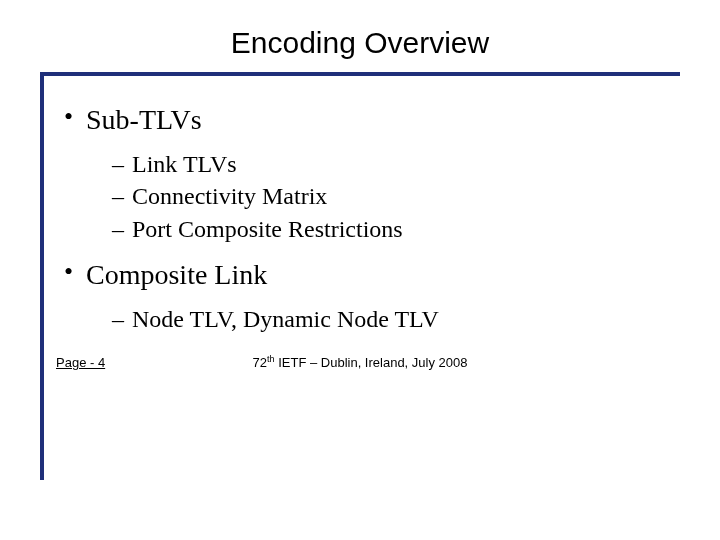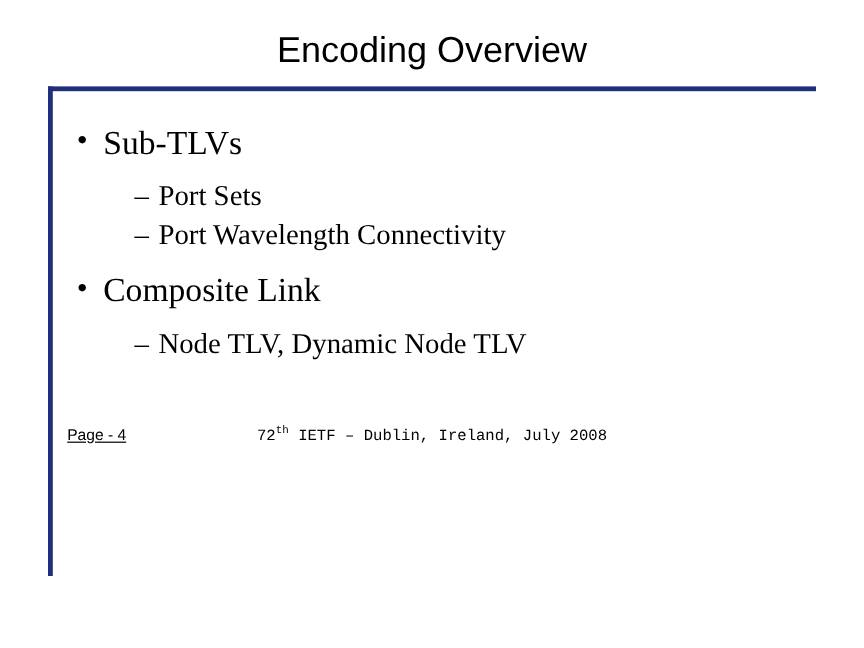--- a/index.html
+++ b/index.html
@@ -82,40 +82,41 @@
     font-family: Arial, Helvetica, sans-serif;
     font-size: 13px;
     text-decoration: underline;
   }
   .footer-center {
     position: absolute;
     left: 0;
     right: 0;
     bottom: 0;
     text-align: center;
-    font-family: Liberation Mono, monospace;
+    font-family: Liberation Sans, sans-serif;
     font-size: 13px;
   }
   .sup { font-size: 0.7em; vertical-align: super; }
 </style>
 </head>
 <body>
 
 <div class="slide">
 
   <div class="title-bar">Encoding Overview</div>
   <div class="title-underline"></div>
   <div class="left-bar"></div>
 
   <div class="content">
 
     <div class="top-item">Sub-TLVs</div>
     <div class="sub-list">
-      <div class="sub-item">Port Sets</div>
-      <div class="sub-item">Port Wavelength Connectivity</div>
+      <div class="sub-item">Link TLVs</div>
+      <div class="sub-item">Connectivity Matrix</div>
+      <div class="sub-item">Port Composite Restrictions</div>
     </div>
 
     <div class="top-item">Composite Link</div>
     <div class="sub-list">
       <div class="sub-item">Node TLV, Dynamic Node TLV</div>
     </div>
 
   </div>
 
   <div class="footer">

